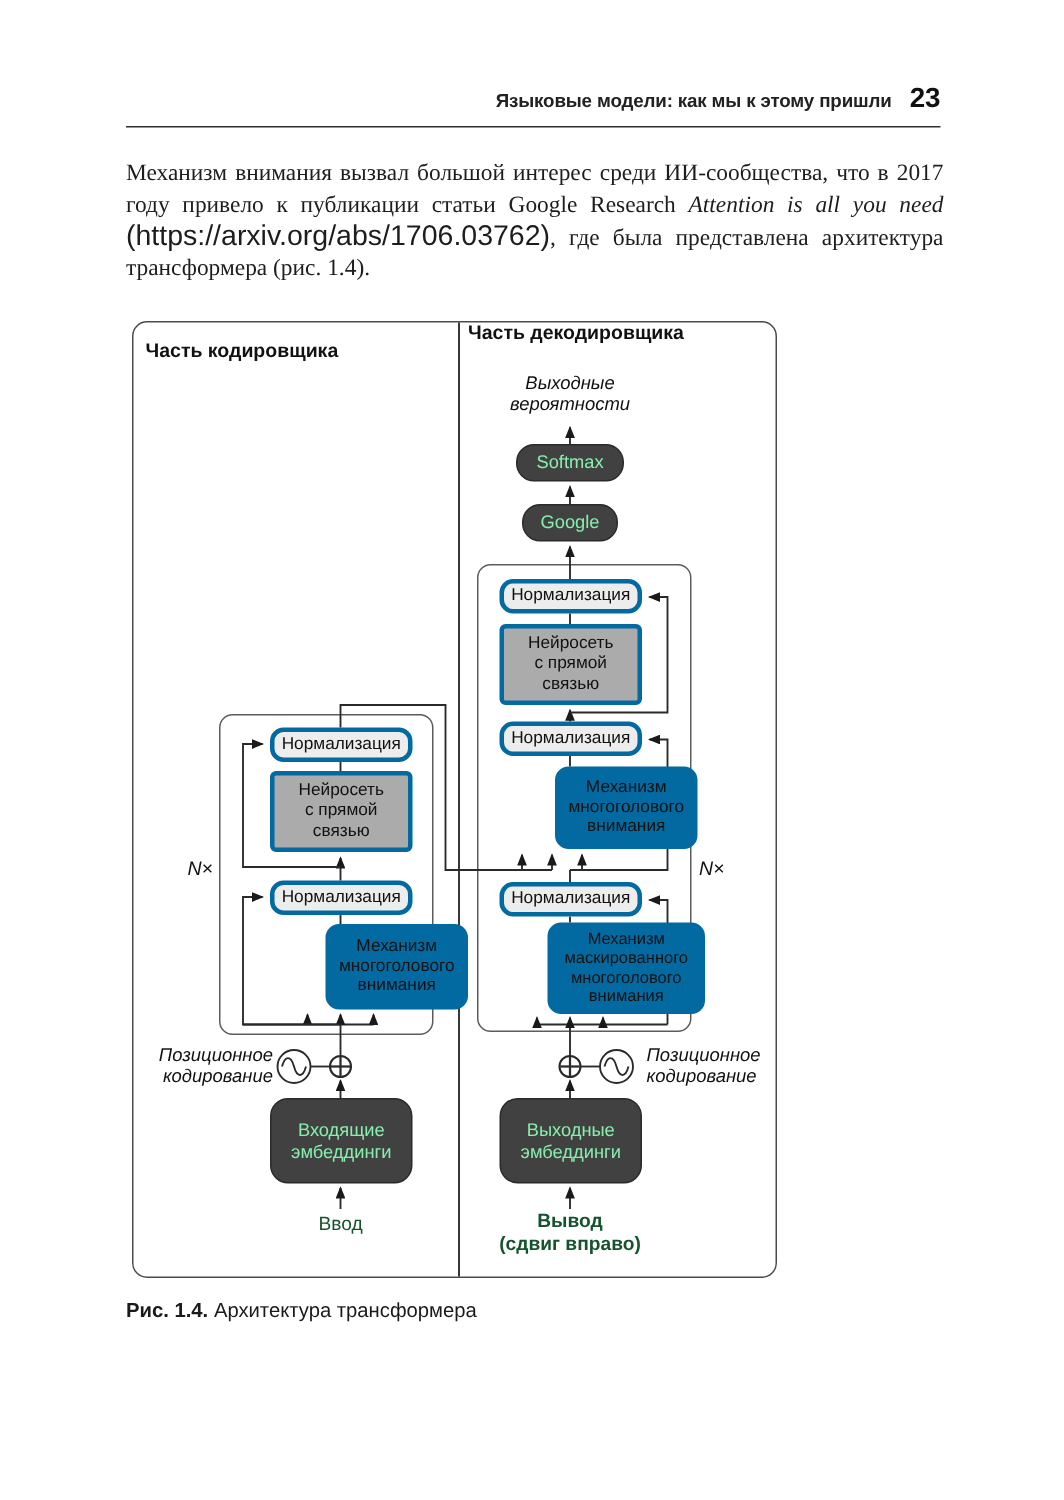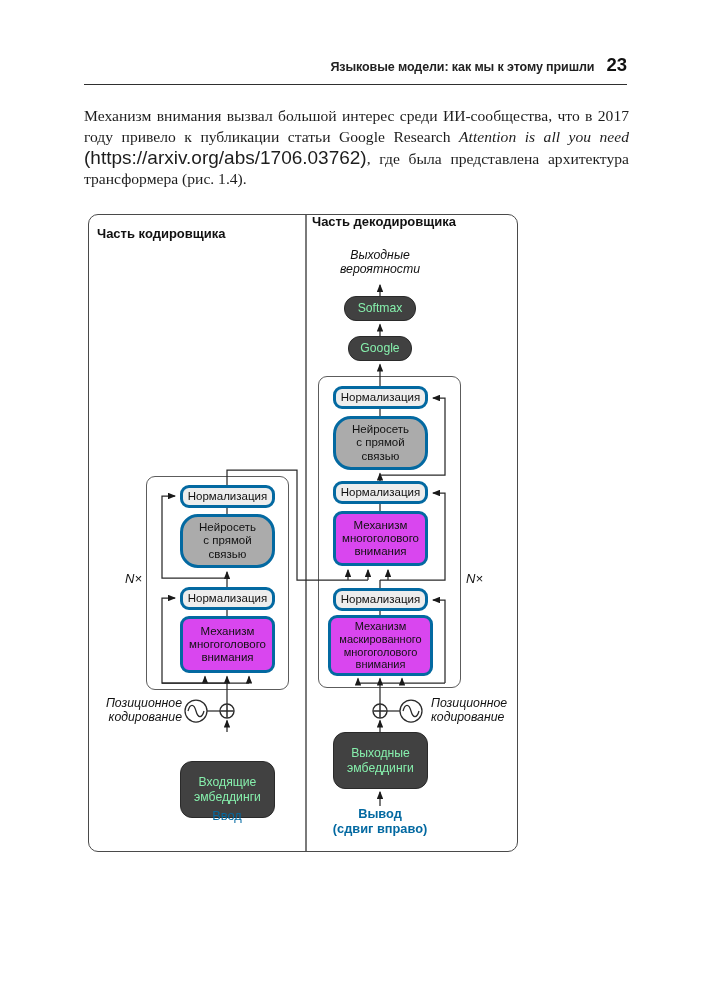--- a/index.html
+++ b/index.html
@@ -22,31 +22,31 @@
             border:1.4px solid #4a4a4a;border-radius:10px;box-sizing:border-box;}
   .subbox{position:absolute;border:1.1px solid #5c5c5c;border-radius:9px;box-sizing:border-box;}
   .enc-container{left:146px;top:476px;width:143px;height:214px;}
   .dec-container{left:318px;top:376px;width:143px;height:312px;}
   .coltitle{position:absolute;width:200px;text-align:left;font-weight:bold;font-size:13px;color:#111;}
   
   .dbox{position:absolute;box-sizing:border-box;display:flex;align-items:center;justify-content:center;
         text-align:center;white-space:pre-line;border:3px solid #0369a1;color:#111;
         font-size:11.5px;line-height:13.2px;}
   .norm{background:#ededed;border-radius:9px;}
-  .attnb{background:#d946ef;border-radius:9px;}
-  .ffnb{background:#ababab;border-radius:18px;}
+  .attnb{background:#0369a1;border-radius:9px;margin-left:37px;}
+  .ffnb{background:#ababab;border-radius:4px;}
   .darkb{background:#414141;border:1px solid #2a2a2a;border-radius:12px;color:#86efac;
          font-size:12.2px;line-height:14.6px;}
   .lbl{position:absolute;white-space:pre-line;font-size:12.3px;line-height:13.8px;color:#111;}
   .it{font-style:italic;}
   .ctr{text-align:center;}
   .rt{text-align:right;}
   .ntimes{position:absolute;font-style:italic;font-size:13px;color:#111;}
   .plainlbl{position:absolute;white-space:pre-line;text-align:center;font-size:12.8px;
-            line-height:15px;color:#0369a1;}
+            line-height:15px;color:#14532d;}
   svg.wires{position:absolute;left:0;top:0;}
   
   .caption{position:absolute;left:84px;top:866px;font-size:13.5px;color:#1a1a1a;}
   .caption .cl{font-weight:bold;}
 </style>
 </head>
 <body>
 
 <div class="page">
 
@@ -166,24 +166,27 @@
 внимания</div>
 
     <div class="ntimes" style="left:110px;top:571px;width:32px;text-align:right;">N×</div>
     <div class="ntimes" style="left:466px;top:571px;width:40px;">N×</div>
 
     <div class="lbl it rt" style="left:88px;top:697px;width:94px;">Позиционное
 кодирование</div>
     <div class="lbl it" style="left:431px;top:697px;width:100px;">Позиционное
 кодирование</div>
 
-    <div class="dbox darkb" style="left:180px;top:732px;width:95px;height:57px;margin-top:29px;">Входящие
+    <div class="dbox darkb" style="left:180px;top:732px;width:95px;height:57px;">Входящие
 эмбеддинги</div>
     <div class="dbox darkb" style="left:333px;top:732px;width:95px;height:57px;">Выходные
 эмбеддинги</div>
 
     <div class="plainlbl" style="left:197px;top:808px;width:60px;">Ввод</div>
     <div class="plainlbl" style="left:320px;top:806px;width:120px;font-weight:bold;">Вывод
 (сдвиг вправо)</div>
   </div>
 
+  <div class="caption">
+    <span class="cl">Рис. 1.4.</span><span> Архитектура трансформера</span>
+  </div>
 
 </div>
 
 </body></html>

